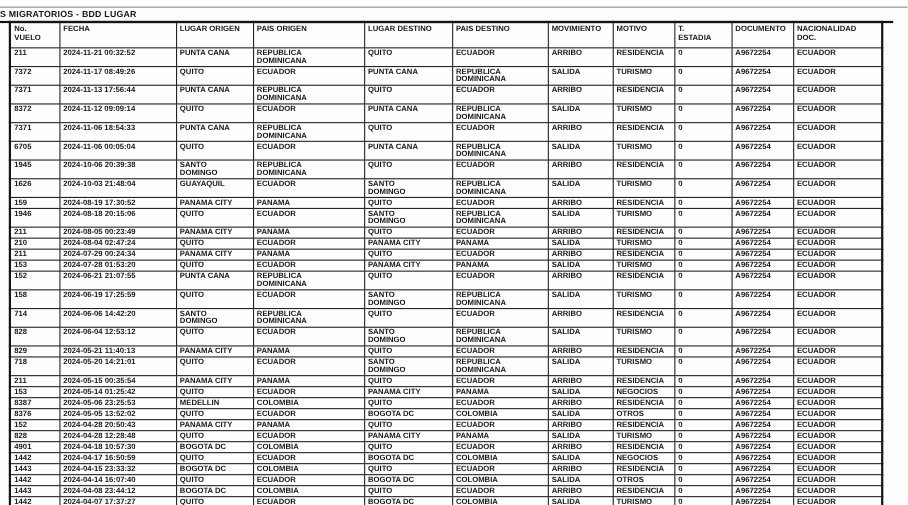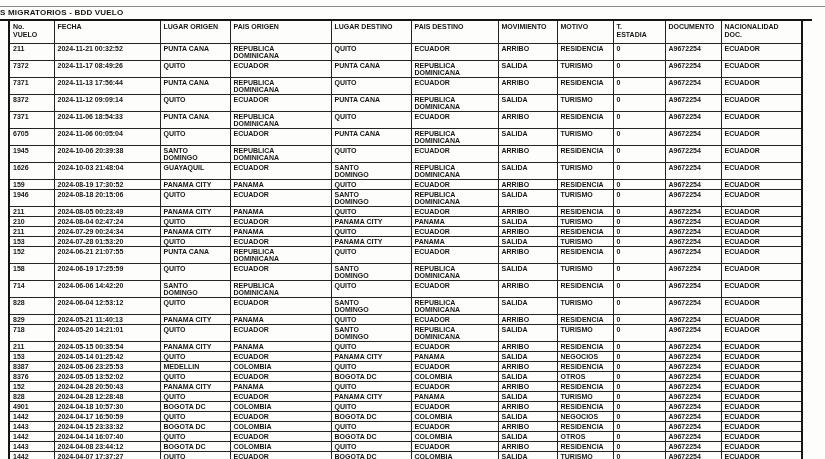--- a/index.html
+++ b/index.html
@@ -68,21 +68,21 @@
   }
   tbody tr {
     border-bottom: 1px solid #242424;
   }
 </style>
 </head>
 <body>
 
 <div class="page">
   <div class="top-rule"></div>
-  <div class="report-title">S MIGRATORIOS - BDD VUELO</div>
+  <div class="report-title">S MIGRATORIOS - BDD LUGAR</div>
 
   <table class="migraciones">
     <colgroup>
       <col style="width:45px">
       <col style="width:106px">
       <col style="width:70px">
       <col style="width:101px">
       <col style="width:80px">
       <col style="width:87px">
       <col style="width:59px">

